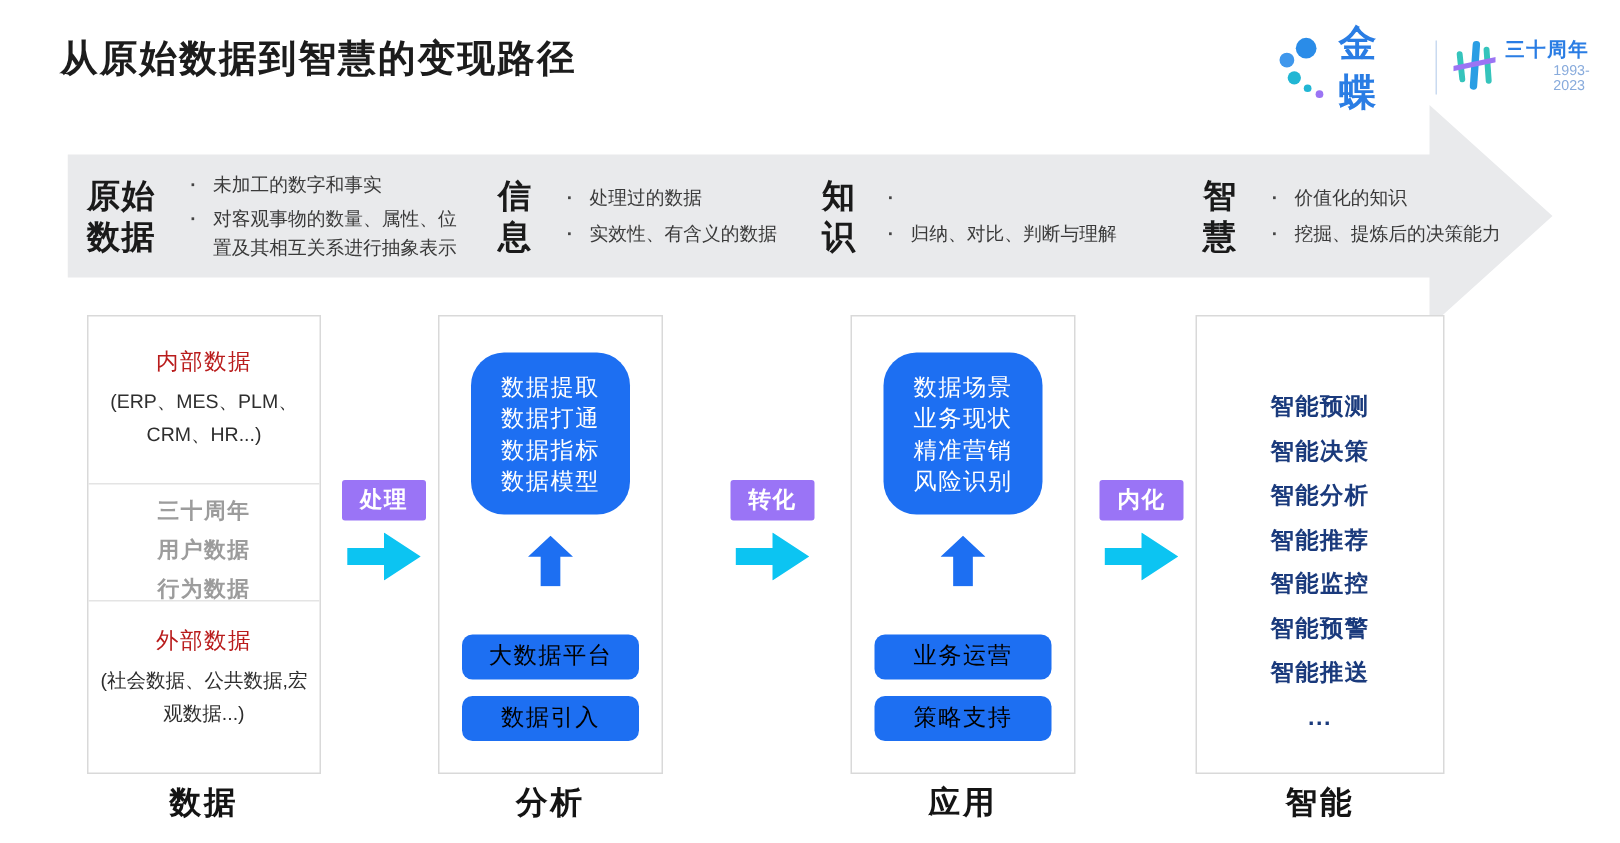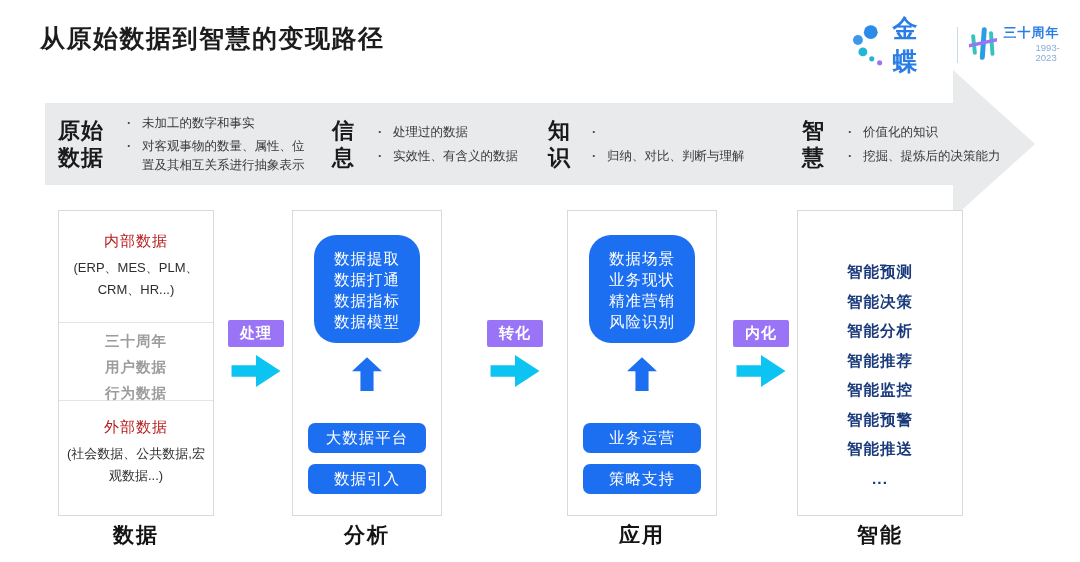--- a/index.html
+++ b/index.html
@@ -59,21 +59,21 @@
   .sec-sub{font-size:13px;color:#2e2e2e;line-height:22px;margin:6px auto 0;}
   .sub1{width:130px;}
   .sub3{width:140px;}
   .gray-item{font-size:14.5px;font-weight:bold;color:#9c9c9c;line-height:26px;letter-spacing:1px;}
 
   .bluebox{width:106px;height:108px;margin:24px auto 0;background:#1d6ff2;border-radius:22px;
            color:#fff;font-size:15.5px;line-height:21px;padding-top:13px;box-sizing:border-box;
            letter-spacing:1px;}
   .up-arrow{display:block;width:30px;height:34px;margin:14px auto 0;}
   .up-arrow polygon{fill:#1d6ff2;}
-  .chip{width:118px;height:30px;margin:0 auto;background:#1d6ff2;border-radius:7px;color:#ffffff;
+  .chip{width:118px;height:30px;margin:0 auto;background:#1d6ff2;border-radius:7px;color:#000000;
         font-size:15.5px;line-height:30px;letter-spacing:1px;}
   .chip-top{margin-top:32px;}
   .chip+ .chip{margin-top:11px;}
 
   .navy-item{font-size:15.5px;font-weight:bold;color:#1a3a7c;line-height:29.5px;letter-spacing:1px;}
 
   
   .flabel{position:absolute;top:521px;font-size:21px;font-weight:bold;color:#141414;
           text-align:center;letter-spacing:2px;}
   .f1{left:58px;width:156px;} .f2{left:292px;width:150px;}

